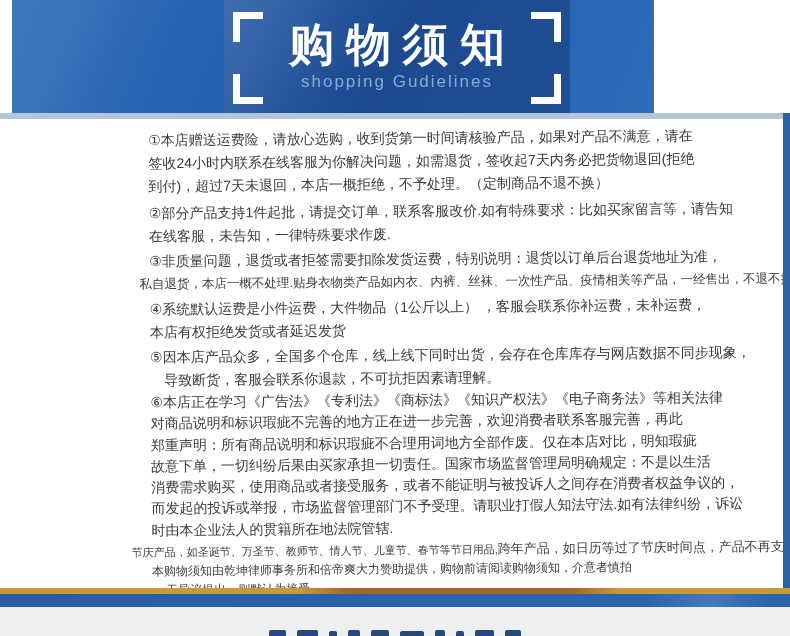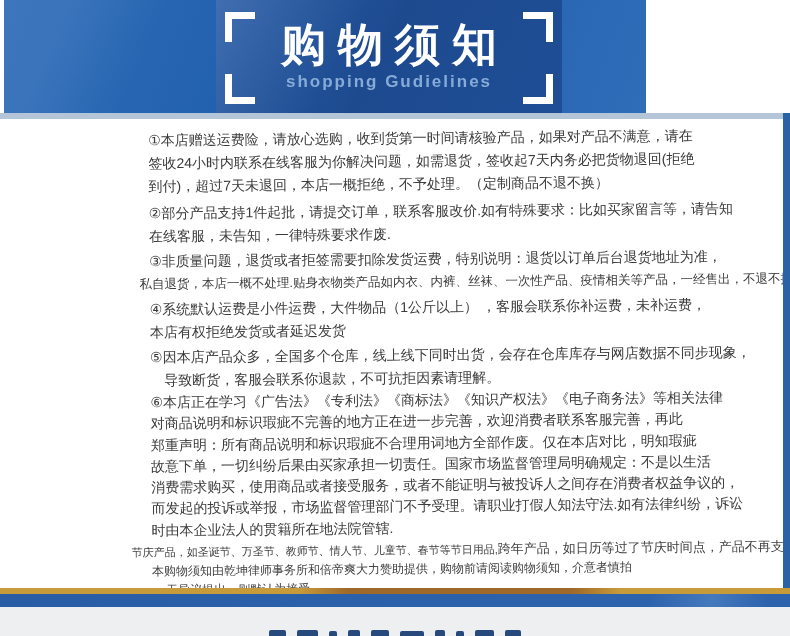--- a/index.html
+++ b/index.html
@@ -4,21 +4,21 @@
 <style>
   html,body{margin:0;padding:0;}
   body{
     width:790px;height:636px;overflow:hidden;background:#ffffff;position:relative;
     font-family:"Liberation Sans","DejaVu Sans",sans-serif;
   }
   .page{position:absolute;inset:0;}
 
   
   .hero{
-    position:absolute;left:4px;top:0;width:642px;height:113px;
+    position:absolute;left:12px;top:0;width:642px;height:113px;
     background:linear-gradient(110deg,#2e6cb8 0%,#2261ae 38%,#2463b0 66%,#2f6db9 100%);
     overflow:hidden;
   }
   .hero::after{ 
     content:"";position:absolute;inset:0;
     background:
       linear-gradient(115deg,transparent 60%,rgba(255,255,255,0.10) 60.5%,rgba(255,255,255,0.10) 76%,transparent 76.5%),
       linear-gradient(115deg,rgba(255,255,255,0.07) 10%,transparent 24%);
   }
   .hero-center{
@@ -35,21 +35,21 @@
   .bk.tr{right:9px;top:12px;border-right-width:7px;border-top-width:7px;}
   .bk.bl{left:9px;bottom:9px;border-left-width:7px;border-bottom-width:7px;}
   .bk.br{right:9px;bottom:9px;border-right-width:7px;border-bottom-width:7px;}
   .hero-title{
     position:relative;margin:0;padding-top:20px;
     font-size:45px;line-height:50px;font-weight:bold;color:#ffffff;
     letter-spacing:12px;text-indent:12px;
   }
   .hero-sub{
     position:relative;margin-top:2px;
-    font-size:17px;color:#86abd8;letter-spacing:2px;font-weight:bold;
+    font-size:17px;color:#86abd8;letter-spacing:2px;font-weight:normal;
   }
   .divider{position:absolute;left:0;top:113px;width:790px;height:6px;background:#b3c5d6;}
 
   
   .right-stripe{position:absolute;right:0;top:113px;width:7px;height:477px;background:#2a62a8;z-index:5;}
 
   
   .content{
     position:absolute;left:0;top:119px;width:790px;height:469px;
     padding:8px 22px 0 148px;box-sizing:border-box;overflow:hidden;

